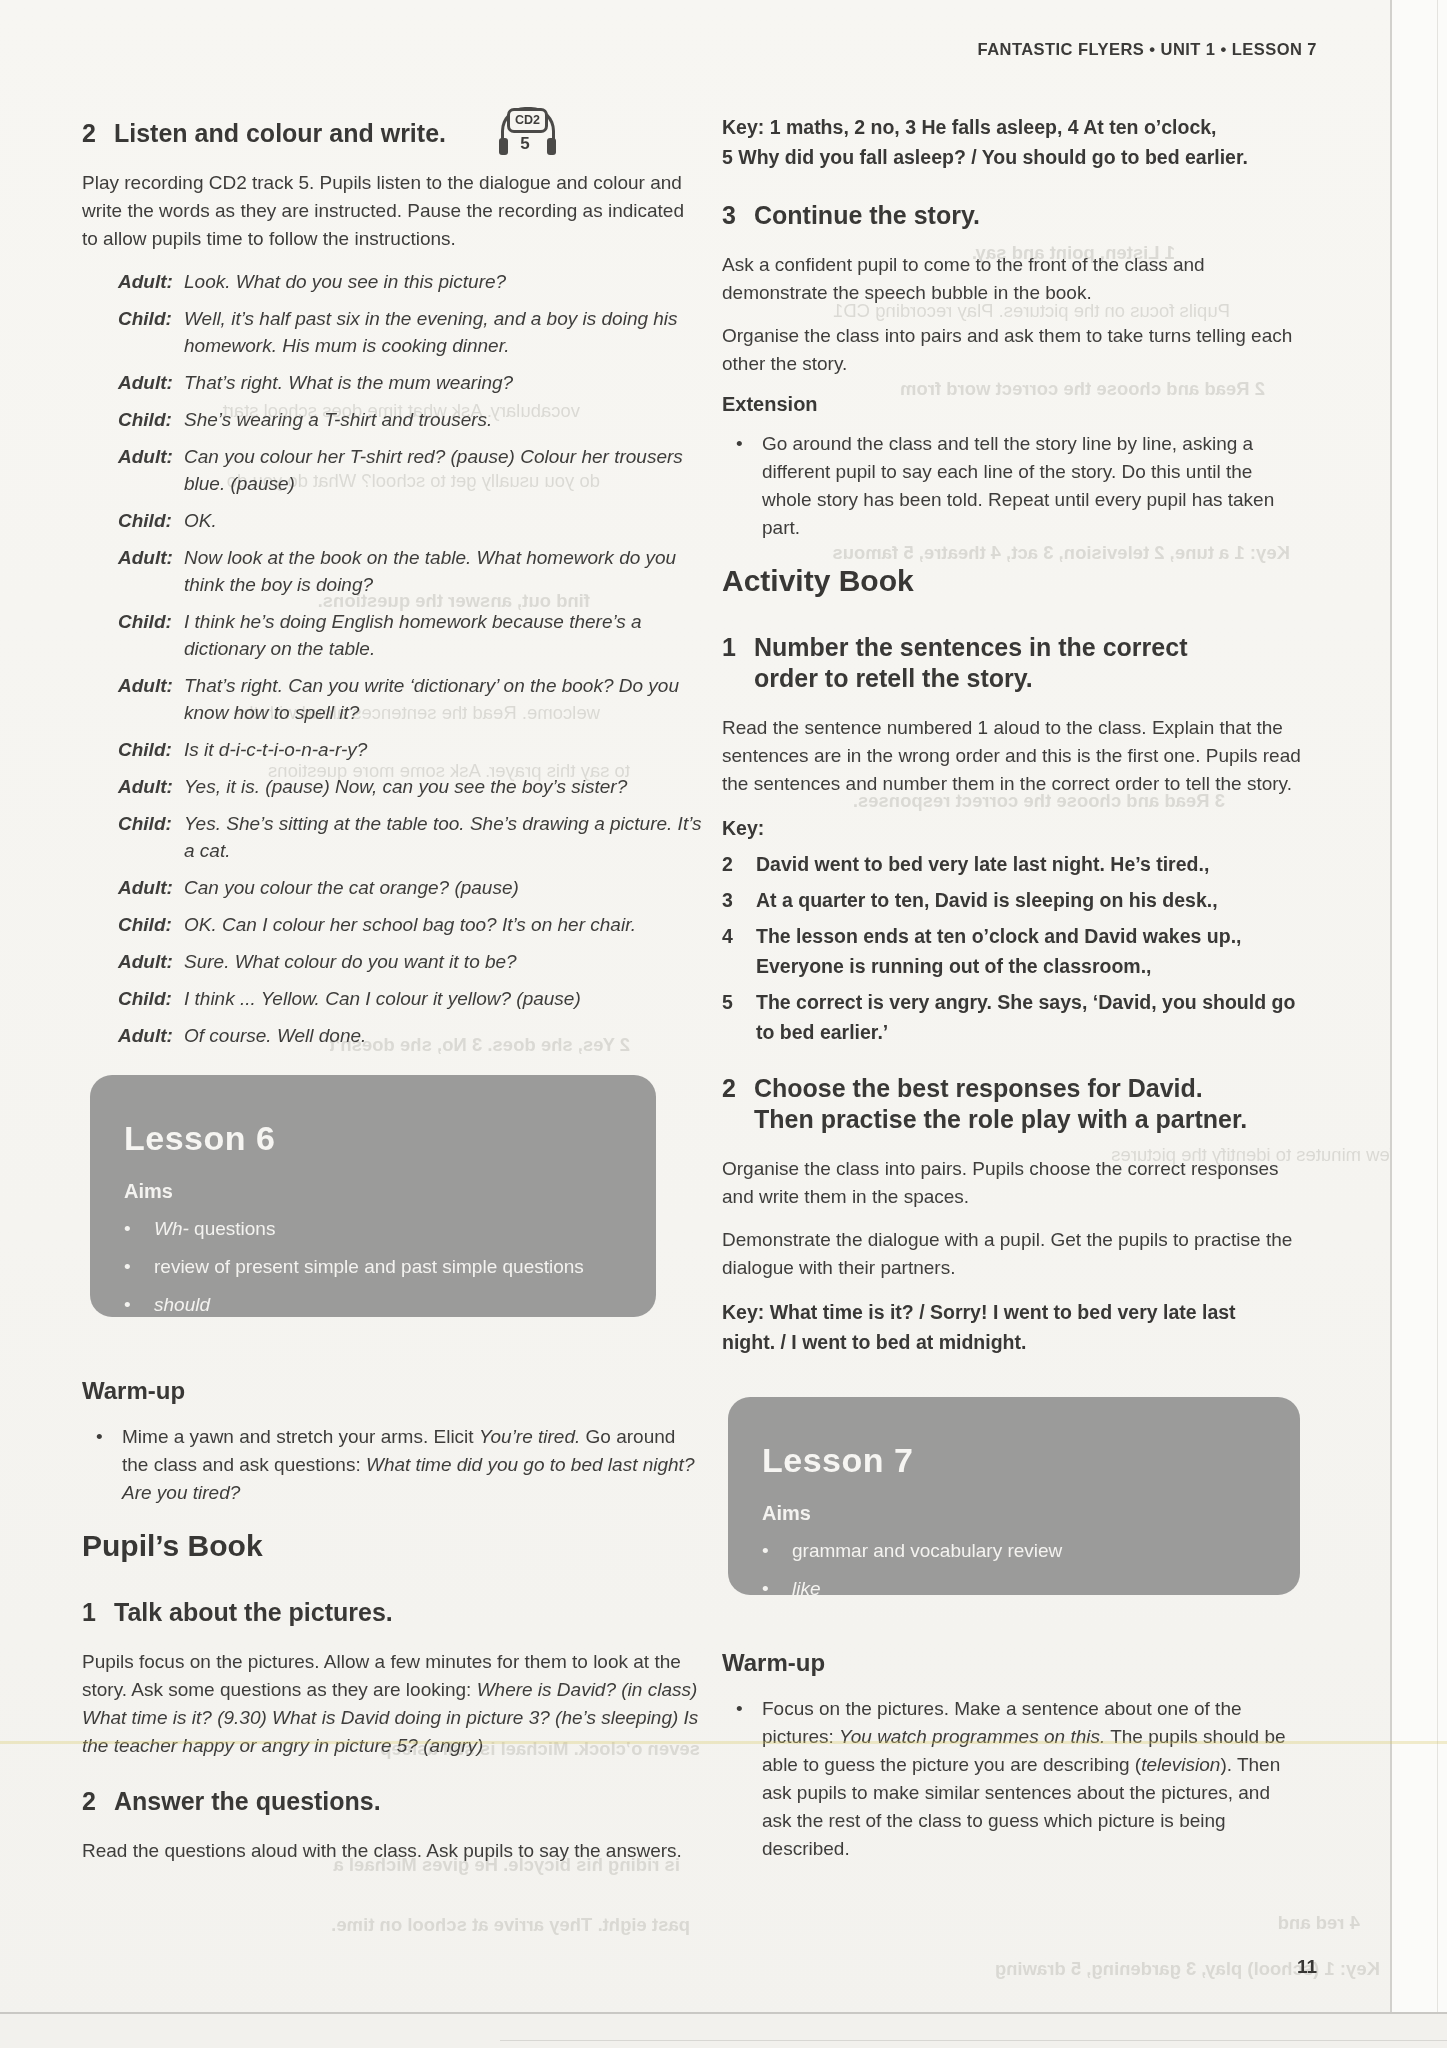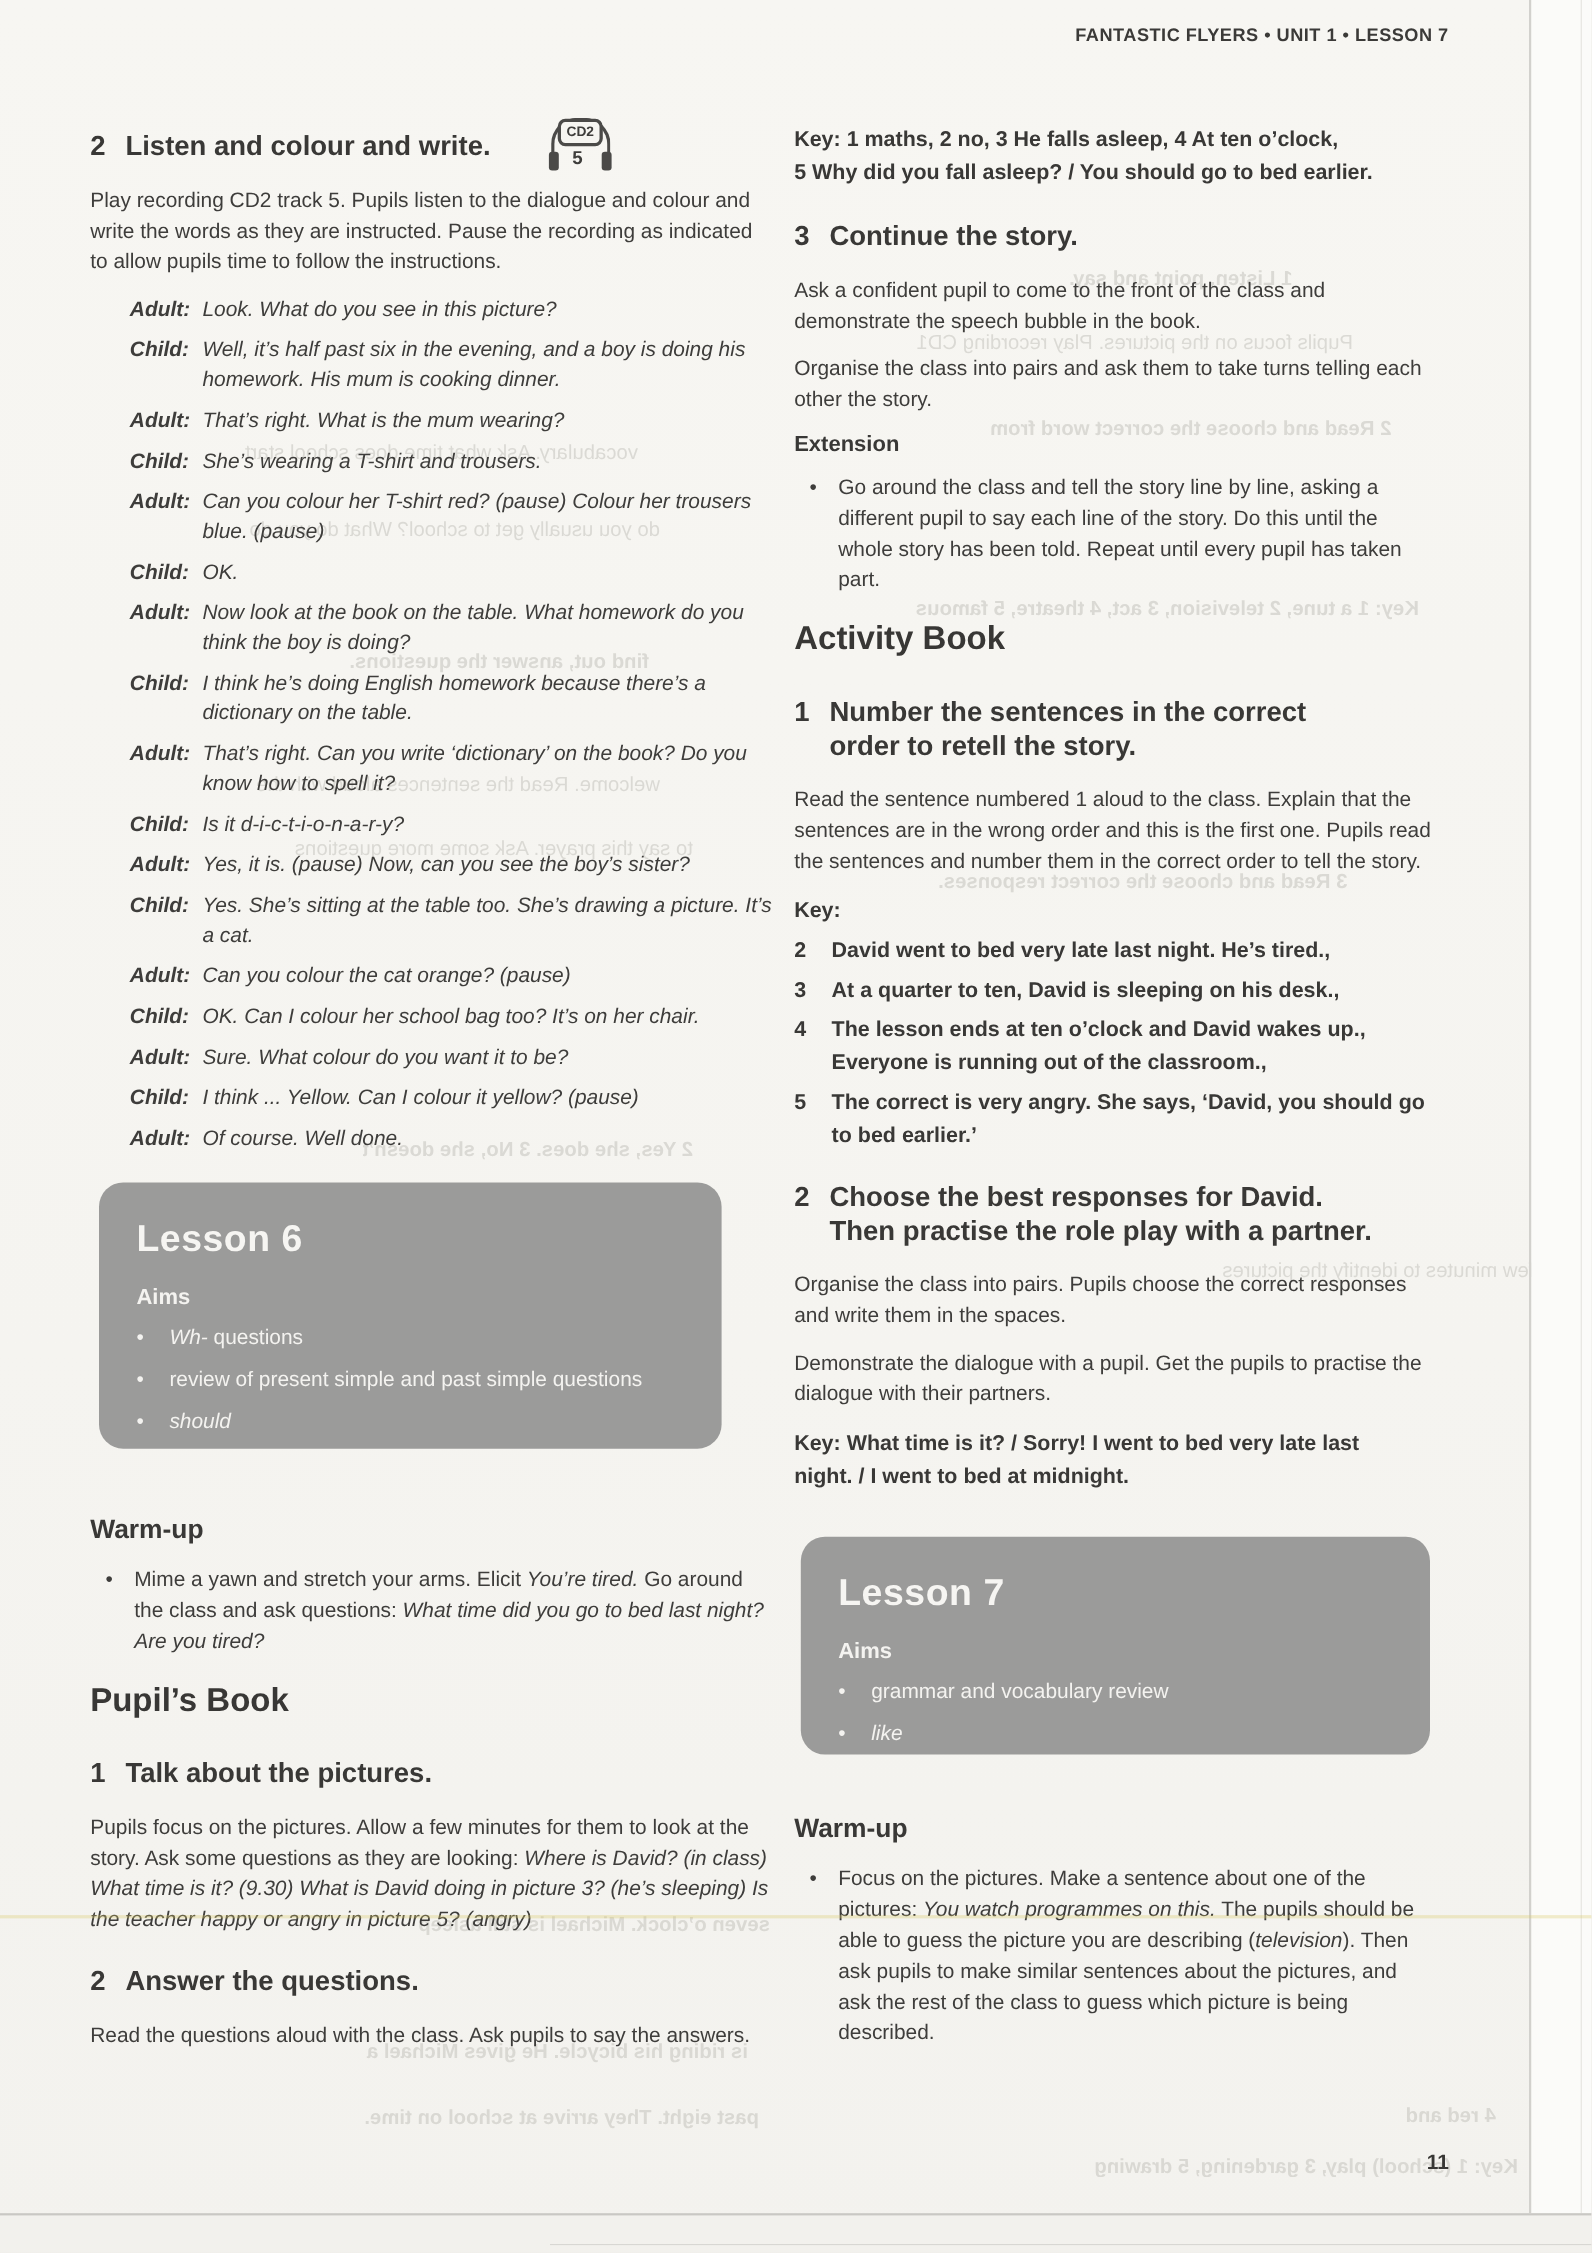--- a/index.html
+++ b/index.html
@@ -4,21 +4,21 @@
 <style>
   html,body{margin:0;padding:0;background:#e8e7e3;}
   .canvas{
     position:relative;width:1447px;height:2048px;overflow:hidden;
     background:linear-gradient(180deg,#f7f6f2 0%,#f5f4f0 60%,#f3f2ee 100%);
     font-family:"Liberation Sans","DejaVu Sans",sans-serif;
     color:#3e3d3b;
   }
   
   .page-header{
-    position:absolute;top:23px;right:130px;
+    position:absolute;top:40px;right:130px;
     font-size:16.5px;font-weight:bold;letter-spacing:.45px;color:#3b3a38;
   }
   .page-num{position:absolute;left:1297px;top:1956px;font-size:19px;font-weight:bold;color:#383735;}
   .edge-right-line{position:absolute;left:1390px;top:0;width:2px;height:2012px;background:#d2d1cd;}
   .edge-right-area{position:absolute;left:1392px;top:0;width:55px;height:2012px;background:#fbfbf9;}
   .edge-right-line2{position:absolute;left:1437px;top:0;width:1px;height:2012px;background:#e4e3df;}
   .bottom-strip{position:absolute;left:0;top:2012px;width:1447px;height:36px;background:#f2f1ed;border-top:2px solid #c9c8c4;}
   .bottom-line2{position:absolute;left:500px;top:2040px;width:947px;height:1px;background:#d8d7d3;}
   .scanline{position:absolute;left:0;top:1741px;width:1447px;height:3px;background:rgba(219,203,105,.32);z-index:3;}
   
@@ -46,21 +46,21 @@
   .cd-tab{position:absolute;left:9px;top:16px;padding:0 5px;height:19px;line-height:19px;border:3px solid #4b4a48;border-radius:7px;background:#f6f5f1;font-size:12.5px;font-weight:bold;color:#3e3d3b;z-index:2;}
   .cd-ear-l,.cd-ear-r{position:absolute;top:46px;width:9px;height:17px;background:#4b4a48;border-radius:3px;}
   .cd-ear-l{left:1px;}.cd-ear-r{right:2px;}
   .cd-num{position:absolute;left:0;top:42px;width:54px;text-align:center;font-size:17px;font-weight:bold;color:#3e3d3b;}
   
   .dialogue{margin:4px 0 26px 36px;}
   .dlg-row{display:flex;margin-bottom:10px;}
   .dlg-s{flex:0 0 66px;font-weight:bold;font-style:italic;font-size:19px;line-height:27px;}
   .dlg-t{flex:1;font-style:italic;font-size:19px;line-height:27px;}
   
-  .lesson-box{background:#9b9b9a;color:#f4f3f0;border-radius:22px;padding:32px 28px 0 34px;overflow:hidden;box-sizing:border-box;}
+  .lesson-box{background:#9b9b9a;color:#f4f3f0;border-radius:22px;padding:44px 28px 0 34px;overflow:hidden;box-sizing:border-box;}
   .box6{margin-left:8px;width:566px;height:242px;margin-bottom:60px;}
   .box7{margin-left:6px;width:572px;height:198px;margin-bottom:54px;}
   .lesson-title{font-size:34px;font-weight:bold;letter-spacing:.5px;margin-bottom:22px;color:#f6f5f2;}
   .aims-label{font-size:20px;font-weight:bold;margin-bottom:14px;}
   .aim-row{display:flex;font-size:19px;line-height:24px;margin-bottom:14px;}
   .aim-row .dot{flex:0 0 30px;}
   
   .bullet-row{display:flex;margin-bottom:22px;}
   .bullet-row .dot{flex:0 0 40px;padding-left:14px;box-sizing:border-box;font-size:19px;line-height:28px;}
   .bullet-row .bt{flex:1;font-size:19px;line-height:28px;}

